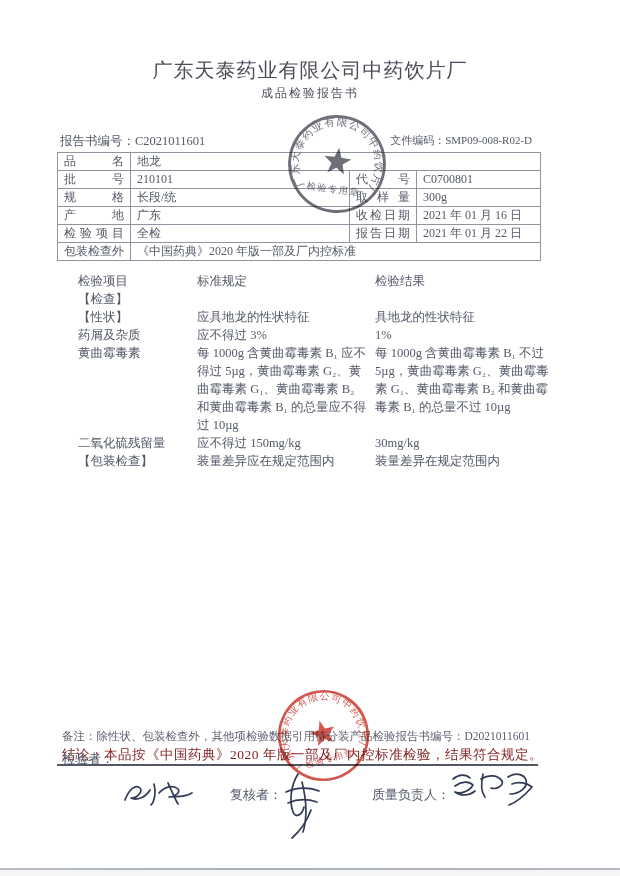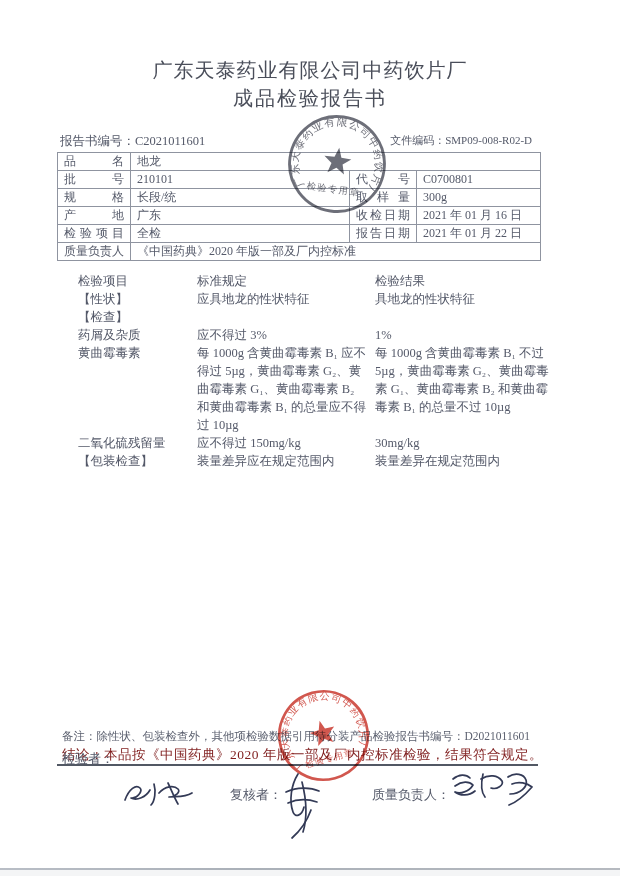--- a/index.html
+++ b/index.html
@@ -6,21 +6,21 @@
   body{
     width:620px;height:876px;position:relative;overflow:hidden;
     background:#ffffff;
     font-family:"Liberation Serif","DejaVu Serif",serif;
     color:#545969;
     -webkit-font-smoothing:antialiased;
   }
   .abs{position:absolute;}
   
   .title1{top:57px;left:0;width:620px;text-align:center;font-size:20px;letter-spacing:1px;color:#4a4e5a;}
-  .title2{top:85px;left:0;width:620px;text-align:center;font-size:20px;letter-spacing:2px;color:#4a4e5a;}
+  .title2{top:85px;left:0;width:620px;text-align:center;font-size:12px;letter-spacing:2px;color:#4a4e5a;}
   
   .hdr-left{top:133px;left:60px;font-size:12.5px;}
   .hdr-right{top:133px;right:88px;font-size:11px;}
   
   table.info{
     position:absolute;top:152px;left:57px;width:483px;
     border-collapse:collapse;table-layout:fixed;
     font-size:12px;color:#545969;
   }
   table.info td{
@@ -94,41 +94,41 @@
     <td class="lbl">收检日期</td>
     <td>2021 年 01 月 16 日</td>
   </tr>
   <tr>
     <td class="lbl">检验项目</td>
     <td>全检</td>
     <td class="lbl">报告日期</td>
     <td>2021 年 01 月 22 日</td>
   </tr>
   <tr>
-    <td class="lbl">质量负责人</td>
+    <td class="lbl">包装检查外</td>
     <td colspan="3">《中国药典》2020 年版一部及厂内控标准</td>
   </tr>
 </tbody>
   </table>
 
 <div class="abs results">
   <div class="rrow">
     <div>检验项目</div>
     <div>标准规定</div>
     <div>检验结果</div>
   </div>
   <div class="rrow">
+    <div>【检查】</div>
+    <div></div>
+    <div></div>
+  </div>
+  <div class="rrow">
     <div>【性状】</div>
     <div>应具地龙的性状特征</div>
     <div>具地龙的性状特征</div>
-  </div>
-  <div class="rrow">
-    <div>【检查】</div>
-    <div></div>
-    <div></div>
   </div>
   <div class="rrow">
     <div>药屑及杂质</div>
     <div>应不得过 3%</div>
     <div>1%</div>
   </div>
   <div class="rrow">
     <div>黄曲霉毒素</div>
     <div>每 1000g 含黄曲霉毒素 B₁ 应不得过 5µg，黄曲霉毒素 G₂、黄曲霉毒素 G₁、黄曲霉毒素 B₂ 和黄曲霉毒素 B₁ 的总量应不得过 10µg</div>
     <div>每 1000g 含黄曲霉毒素 B₁ 不过 5µg，黄曲霉毒素 G₂、黄曲霉毒素 G₁、黄曲霉毒素 B₂ 和黄曲霉毒素 B₁ 的总量不过 10µg</div>

